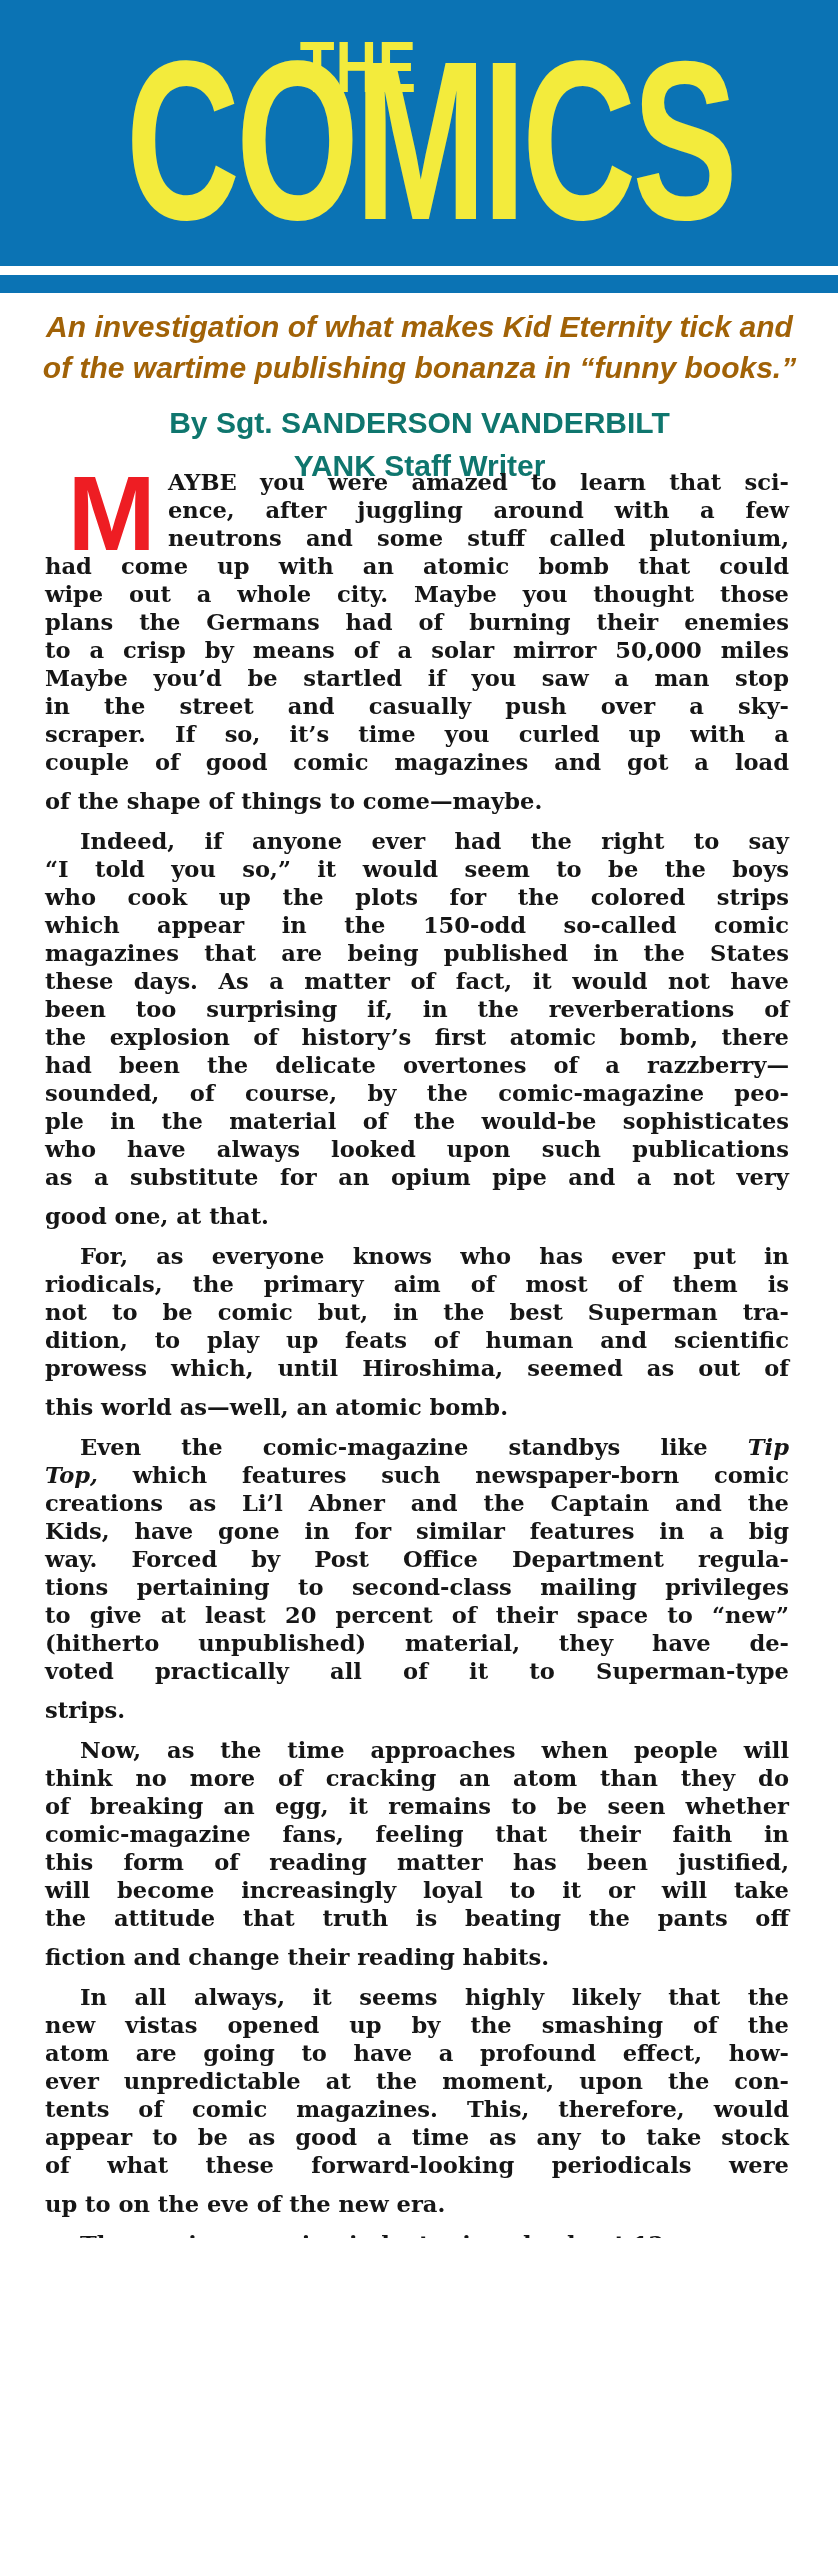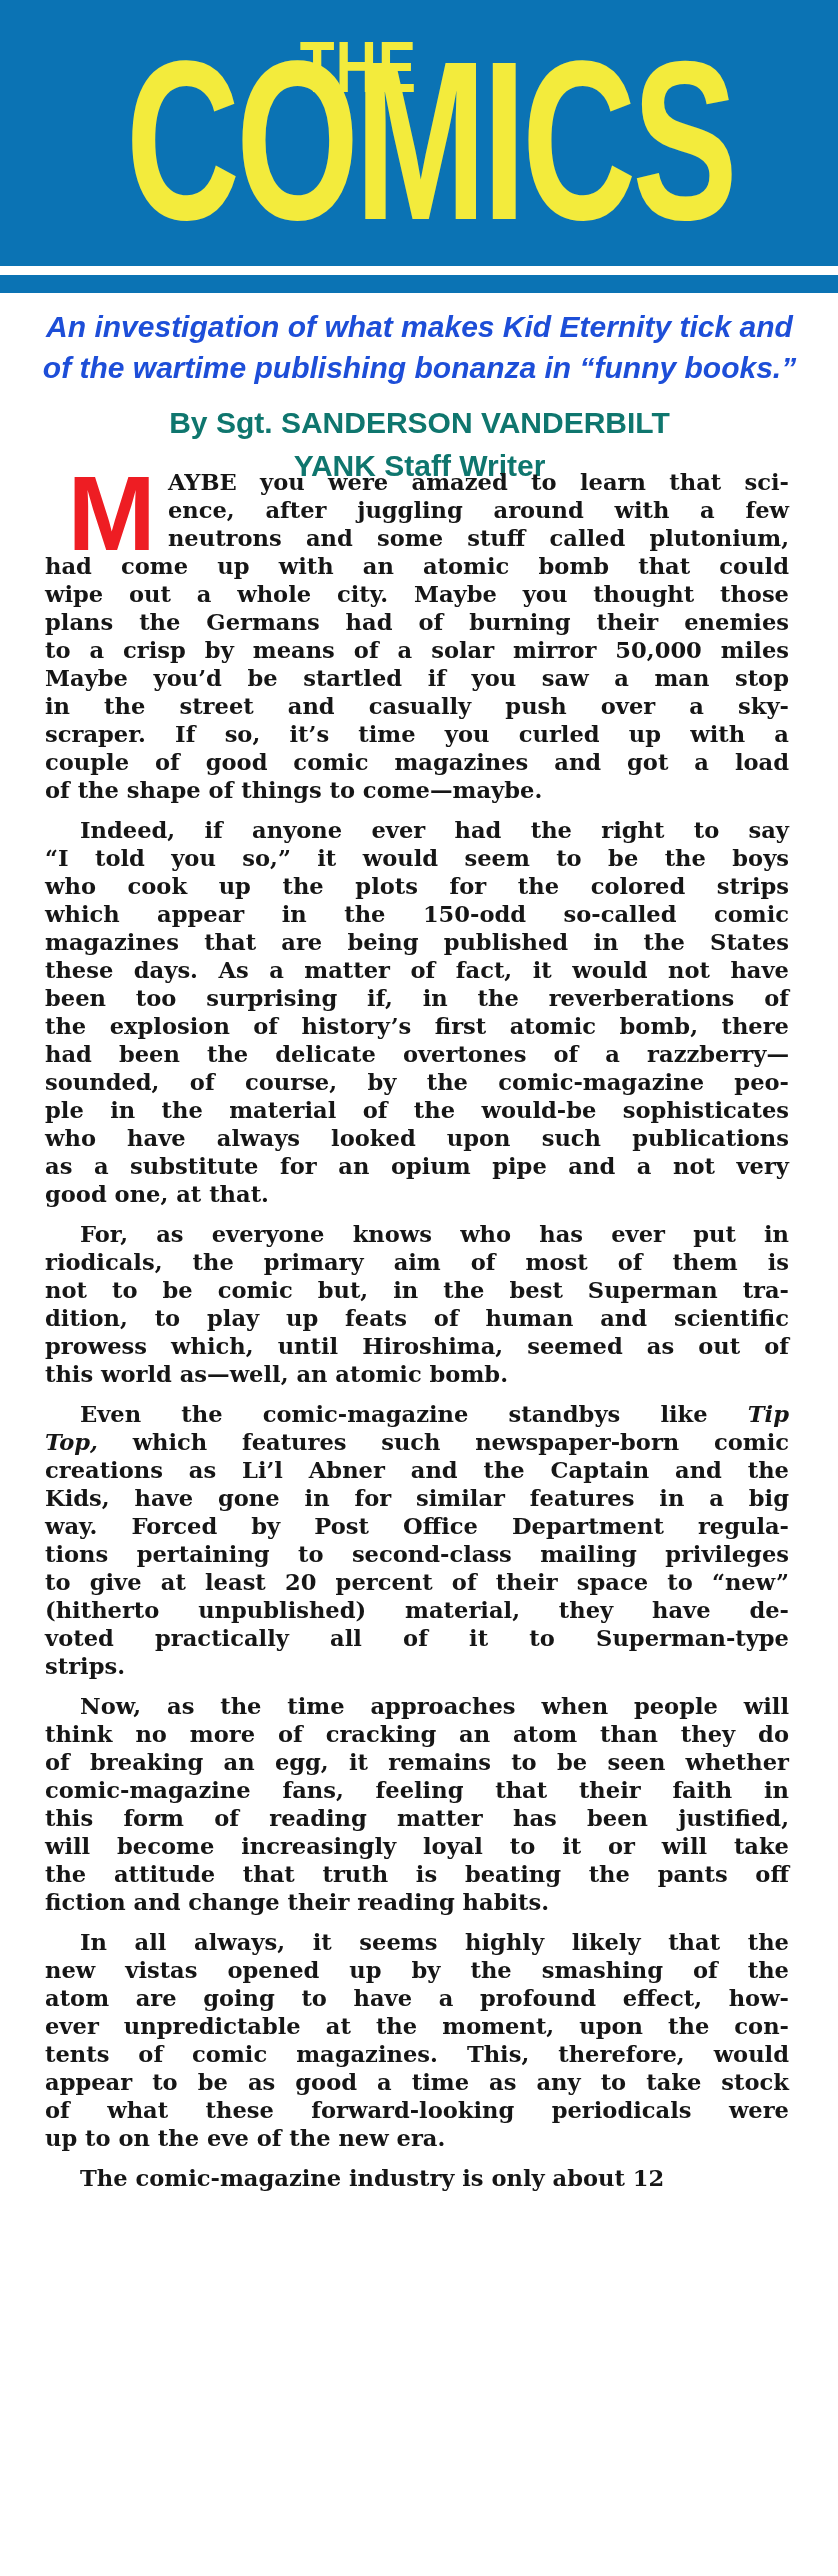--- a/index.html
+++ b/index.html
@@ -12,35 +12,35 @@
        font:700 73px/1 "Liberation Sans",sans-serif;color:#f3eb3c;
        transform:scaleX(0.78);transform-origin:50% 50%;letter-spacing:1.5px;}
   .comics{position:absolute;top:48px;left:0;width:839px;text-align:center;
        font:700 226px/0.82 "Liberation Sans",sans-serif;color:#f3eb3c;
        transform:scaleX(0.70);transform-origin:50% 50%;letter-spacing:-6px;}
   .stripe{position:absolute;left:0;width:839px;background:#0b73b4;}
   .stripe.s1{top:275px;height:18px;}
 
   
   .deck-line{position:absolute;left:0;width:839px;text-align:center;white-space:nowrap;
-       font:700 italic 30px/1 "Liberation Sans",sans-serif;color:#1d4ed8;}
+       font:700 italic 30px/1 "Liberation Sans",sans-serif;color:#a16207;}
   .deck-line.d1{top:312px;}
   .deck-line.d2{top:353px;}
   .byline{position:absolute;left:0;width:839px;text-align:center;white-space:nowrap;
        font:700 30px/1 "Liberation Sans",sans-serif;color:#0f766e;}
   .byline.b1{top:408px;}
   .byline.b2{top:451px;}
 
   
   .article{position:absolute;top:468px;left:45px;width:744px;
        font-weight:700;font-size:22.6px;line-height:28px;color:#161616;}
   .para{margin:0 0 12px 0;}
   .para:last-child{margin-bottom:0;}
   .line{text-align:justify;text-align-last:justify;}
-  .line.last{text-align-last:left;}
+  .line.last{text-align-last:left;margin-top:11px;}
   .line.indent{text-indent:35px;}
   .dropcap{float:left;font:700 106px/0.75 "Liberation Sans",sans-serif;color:#ee1d23;
        margin:6px 12px 0 22.6px;height:78px;}
 
   
   .cover{position:absolute;left:381px;top:2306px;width:155px;height:205px;
        transform:rotate(-9deg);transform-origin:50% 50%;}
   .cover svg{display:block;}
 
   

